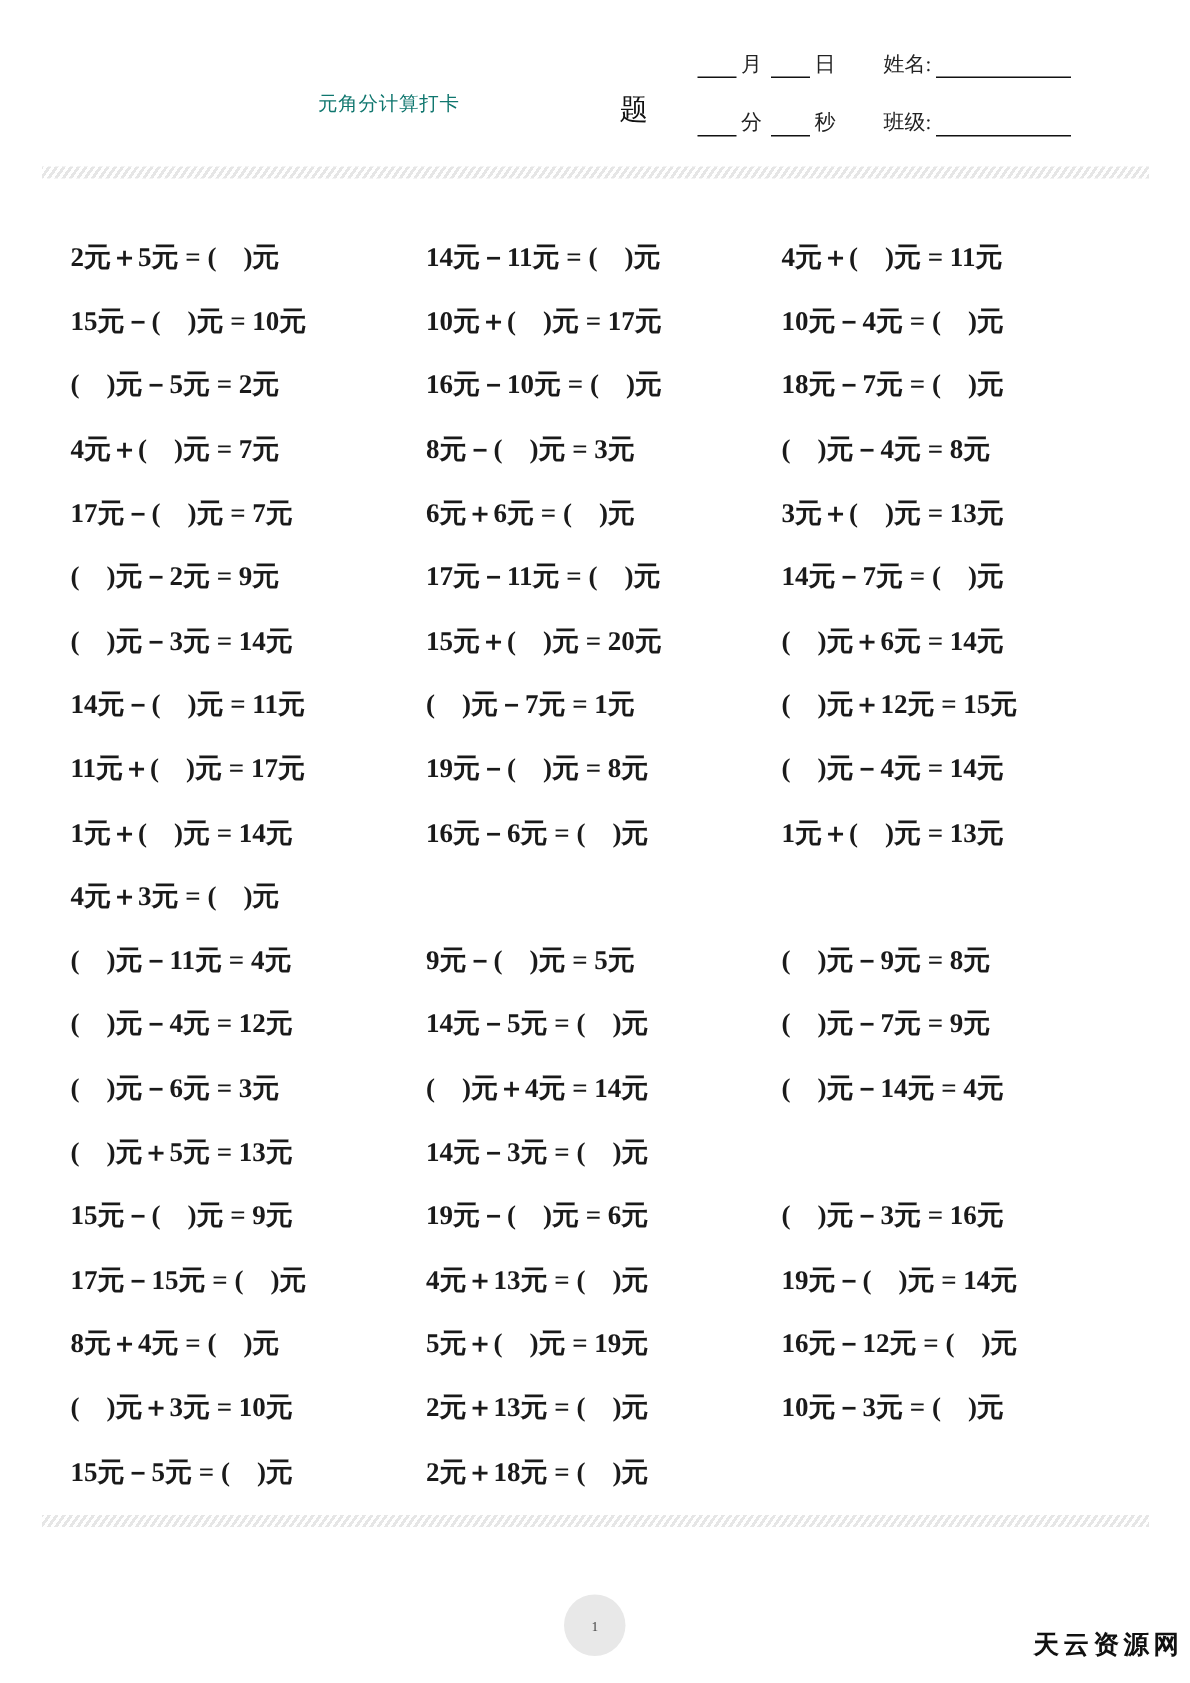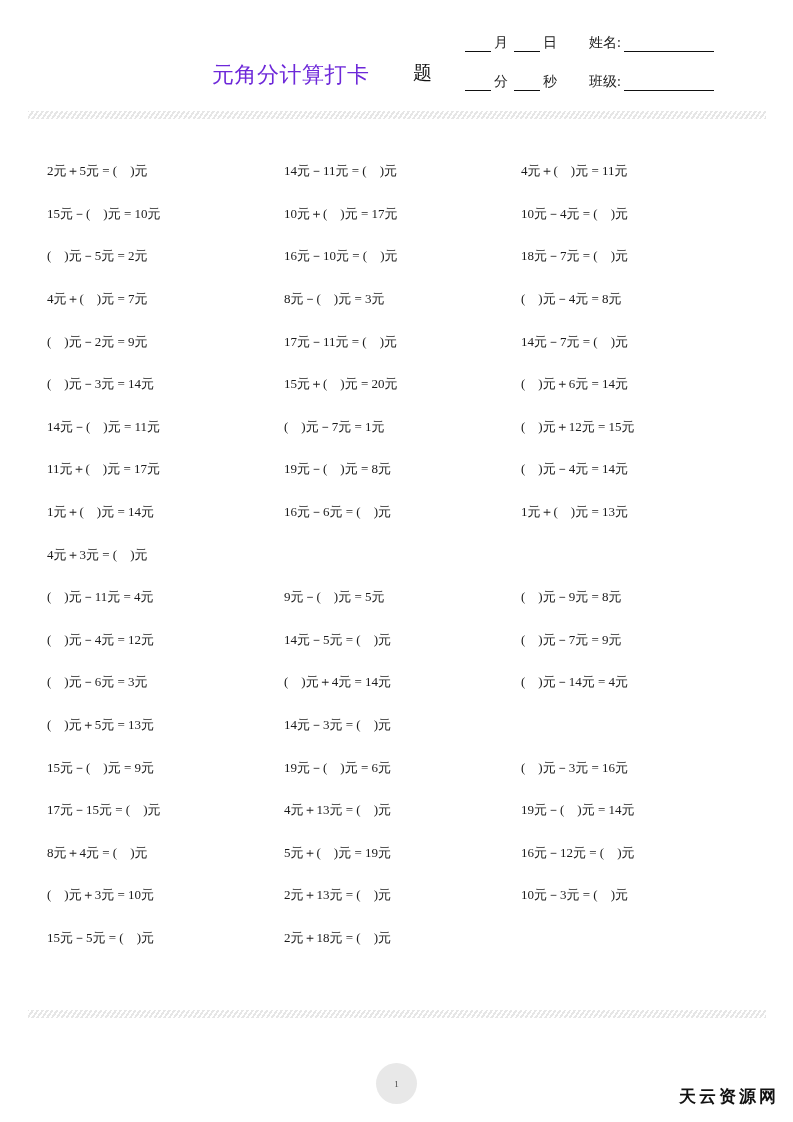--- a/index.html
+++ b/index.html
@@ -19,23 +19,23 @@
       position: absolute;
       left: 0; top: 0;
       width: 793px;
       height: 110px;
     }
     .title {
       position: absolute;
       left: 212px;
       top: 60px;
       font-family: "DejaVu Sans", "Liberation Sans", sans-serif;
-      font-size: 22px;
+      font-size: 13px;
       letter-spacing: 0.5px;
-      color: #6d28d9;
+      color: #0f766e;
     }
     .title-suffix {
       position: absolute;
       left: 413px;
       top: 60px;
       font-family: "DejaVu Sans", "Liberation Sans", sans-serif;
       font-size: 19px;
       color: #111;
     }
     .meta-row {
@@ -88,23 +88,24 @@
       left: 47px;
       top: 150px;
       width: 700px;
     }
     .row {
       display: flex;
       height: 42.6px;
       align-items: center;
     }
     .cell {
-      font-size: 13px;
+      font-size: 18px;
       white-space: pre;
       color: #1a1a1a;
+      font-weight: bold;
     }
     .cell.c0 { width: 237px; }
     .cell.c1 { width: 237px; }
     .cell.c2 { width: 226px; }
 
     .page-num {
       position: absolute;
       left: 376px;
       top: 1063px;
       width: 41px;
@@ -112,21 +113,21 @@
       border-radius: 50%;
       background: #e8e8e8;
       display: flex;
       align-items: center;
       justify-content: center;
       font-size: 9px;
       color: #444;
     }
     .watermark {
       position: absolute;
-      right: 14px;
+      right: 4px;
       top: 1085px;
       font-family: "DejaVu Sans", "Liberation Sans", sans-serif;
       font-weight: bold;
       font-size: 17px;
       letter-spacing: 3px;
       color: #111;
     }
   </style>
 </head>
 <body>
@@ -175,20 +176,25 @@
       <span class="cell c0">(    )元－5元 = 2元</span>
       <span class="cell c1">16元－10元 = (    )元</span>
       <span class="cell c2">18元－7元 = (    )元</span>
     </div>
   <div class="row">
       <span class="cell c0">4元＋(    )元 = 7元</span>
       <span class="cell c1">8元－(    )元 = 3元</span>
       <span class="cell c2">(    )元－4元 = 8元</span>
     </div>
   <div class="row">
+      <span class="cell c0">17元－(    )元 = 7元</span>
+      <span class="cell c1">6元＋6元 = (    )元</span>
+      <span class="cell c2">3元＋(    )元 = 13元</span>
+    </div>
+  <div class="row">
       <span class="cell c0">(    )元－2元 = 9元</span>
       <span class="cell c1">17元－11元 = (    )元</span>
       <span class="cell c2">14元－7元 = (    )元</span>
     </div>
   <div class="row">
       <span class="cell c0">(    )元－3元 = 14元</span>
       <span class="cell c1">15元＋(    )元 = 20元</span>
       <span class="cell c2">(    )元＋6元 = 14元</span>
     </div>
   <div class="row">

